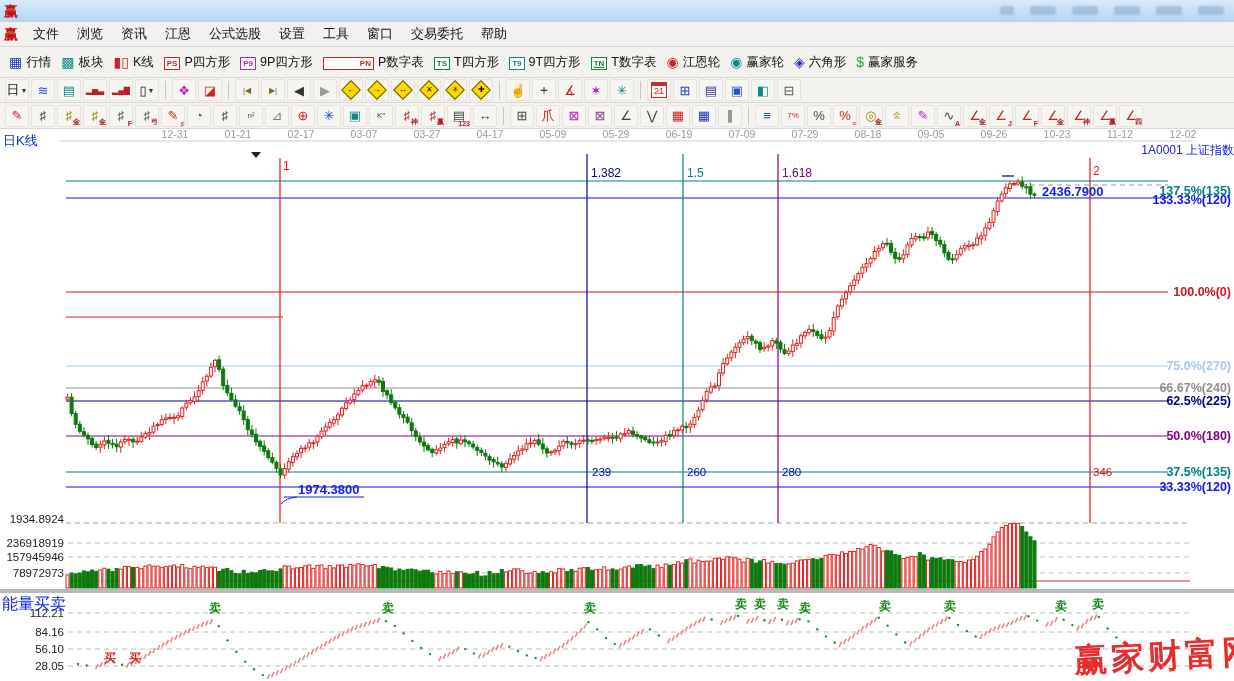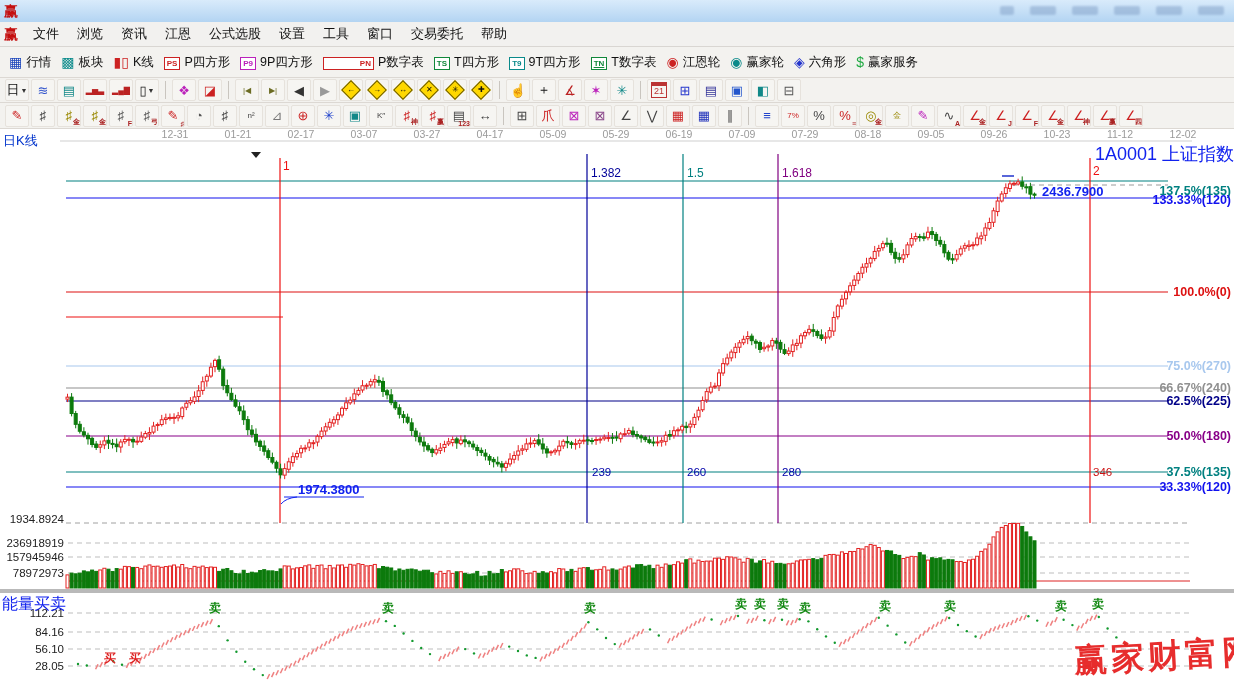--- a/index.html
+++ b/index.html
@@ -31,21 +31,21 @@
   .ibtn .small{font-size:8px;letter-spacing:0;}
   .ibtn .tiny{position:absolute;right:0;bottom:-1px;font-size:7px;font-weight:bold;color:#a22;}
   .ibtn .dd{font-size:7px;color:#333;margin-left:1px;}
   .sep{width:1px;height:18px;background:#c9c5bf;margin:0 5px;}
   .diamond{width:12px;height:12px;background:#ffd800;border:1px solid #6b5b00;
            transform:rotate(45deg);display:flex;align-items:center;justify-content:center;}
   .diamond>span{transform:rotate(-45deg);font-size:8px;color:#111;line-height:1;}
   
   .lbl{position:absolute;white-space:nowrap;}
   .panel-label{left:3px;top:132px;color:#0033cc;font-size:13px;}
-  .symbol-label{right:0px;top:142px;color:#1122ee;font-size:18px;}
+  .symbol-label{right:0px;top:142px;color:#1122ee;font-size:12px;}
   .osc-label{left:2px;top:594px;color:#1122ee;font-size:16px;}
   .watermark{left:1074px;top:634px;color:#e62222;font-size:33px;font-weight:bold;
     font-family:"DejaVu Serif","Liberation Serif",serif;letter-spacing:4px;
     transform:rotate(-3deg);opacity:.95;}
   svg.chart{position:absolute;left:0;top:0;}
 </style>
 </head>
 <body>
 
 <div class="stage">

